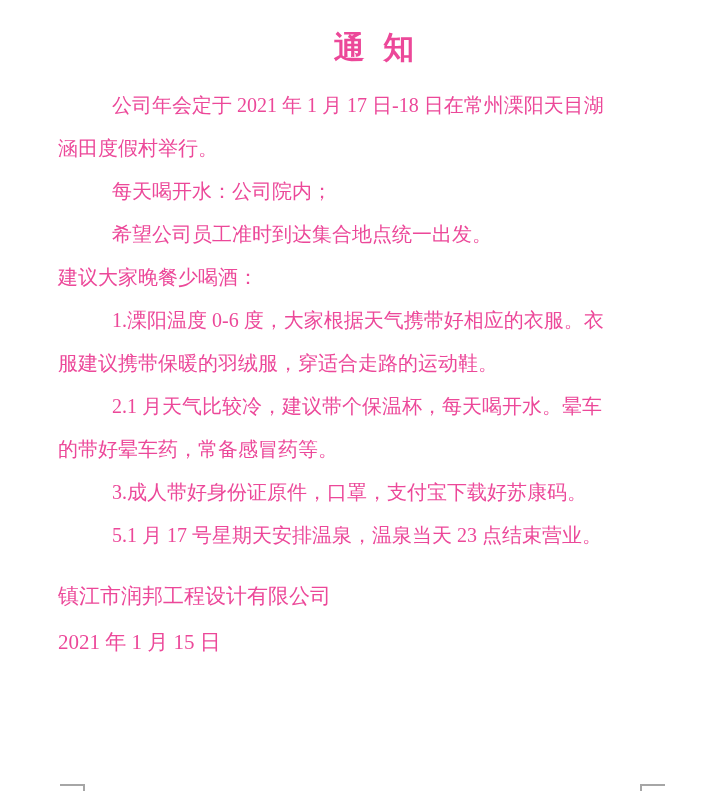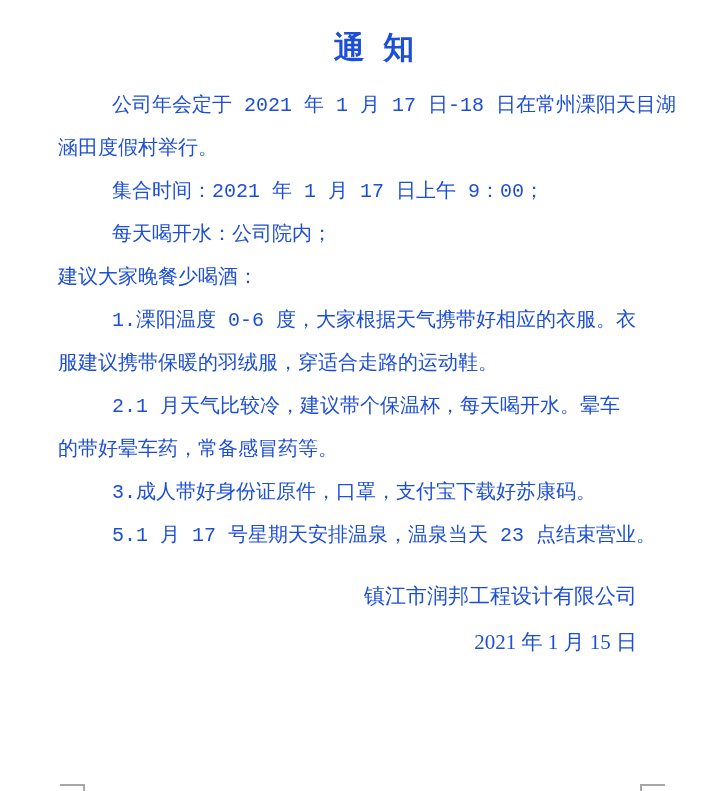--- a/index.html
+++ b/index.html
@@ -7,21 +7,21 @@
     padding: 0;
     background: #ffffff;
   }
   .page {
     position: relative;
     width: 705px;
     height: 791px;
     background: #ffffff;
     overflow: hidden;
     font-family: "Liberation Serif", "DejaVu Serif", serif;
-    color: #1d4ed8;
+    color: #ec4899;
   }
   .title-row {
     position: absolute;
     top: 28px;
     left: 0;
     width: 100%;
     text-align: center;
     line-height: 40px;
     height: 40px;
   }
@@ -37,31 +37,30 @@
     position: absolute;
     left: 58px;
     top: 84px;
     width: 587px;
   }
   .line {
     line-height: 43px;
     height: 43px;
     font-size: 20px;
     white-space: pre;
-    font-family: Liberation Mono, monospace;
   }
   .line.indent {
     padding-left: 54px;
   }
   .line.stretch {
     letter-spacing: 4px;
   }
   .signature-block {
     margin-top: 16px;
-    text-align: right;
+    text-align: left;
     padding-right: 8px;
   }
   .signature-line {
     line-height: 46px;
     height: 46px;
     font-size: 21px;
     white-space: pre;
   }
   .corner-mark {
     position: absolute;
@@ -86,22 +85,22 @@
 
 <div class="page">
 
   <div class="title-row">
     <span class="title-text">通  知</span>
   </div>
 
   <div class="body-block">
     <div class="line indent">公司年会定于 2021 年 1 月 17 日-18 日在常州溧阳天目湖</div>
     <div class="line">涵田度假村举行。</div>
-    <div class="line indent">集合时间：2021 年 1 月 17 日上午 9：00；</div>
     <div class="line indent">每天喝开水：公司院内；</div>
+    <div class="line indent">希望公司员工准时到达集合地点统一出发。</div>
     <div class="line">建议大家晚餐少喝酒：</div>
     <div class="line indent">1.溧阳温度 0-6 度，大家根据天气携带好相应的衣服。衣</div>
     <div class="line">服建议携带保暖的羽绒服，穿适合走路的运动鞋。</div>
     <div class="line indent">2.1 月天气比较冷，建议带个保温杯，每天喝开水。晕车</div>
     <div class="line">的带好晕车药，常备感冒药等。</div>
     <div class="line indent">3.成人带好身份证原件，口罩，支付宝下载好苏康码。</div>
     <div class="line indent">5.1 月 17 号星期天安排温泉，温泉当天 23 点结束营业。</div>
 
     <div class="signature-block">
       <div class="signature-line">镇江市润邦工程设计有限公司</div>

